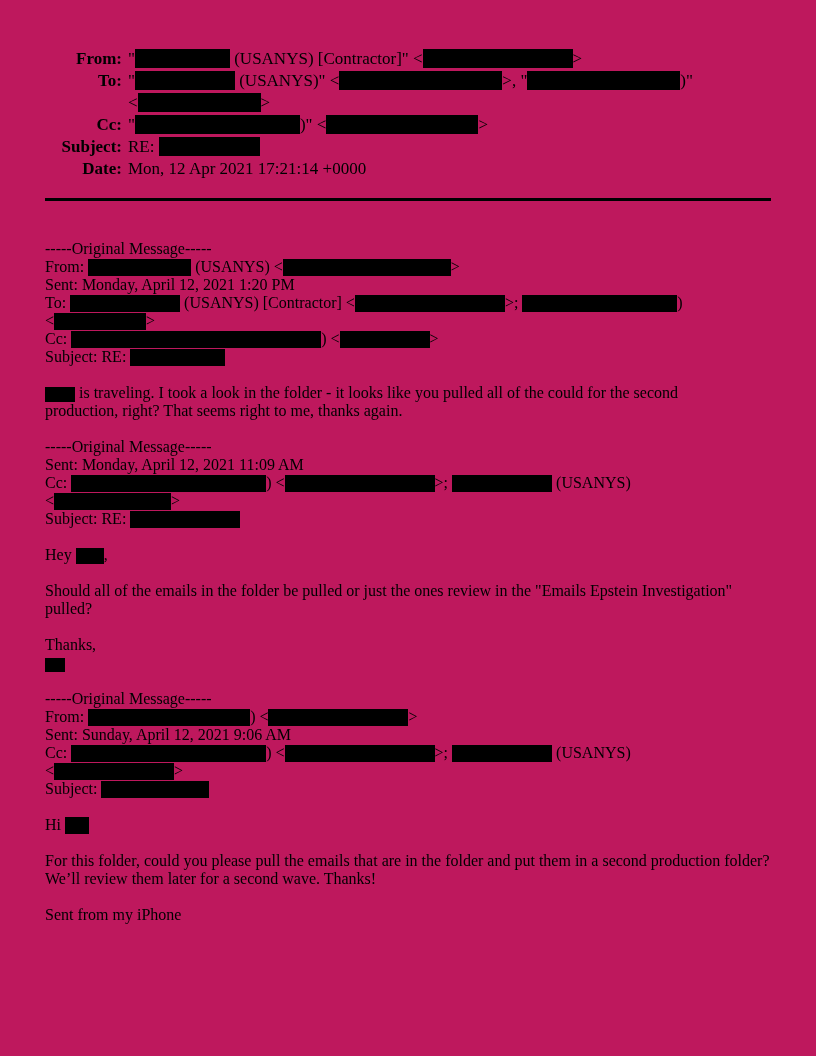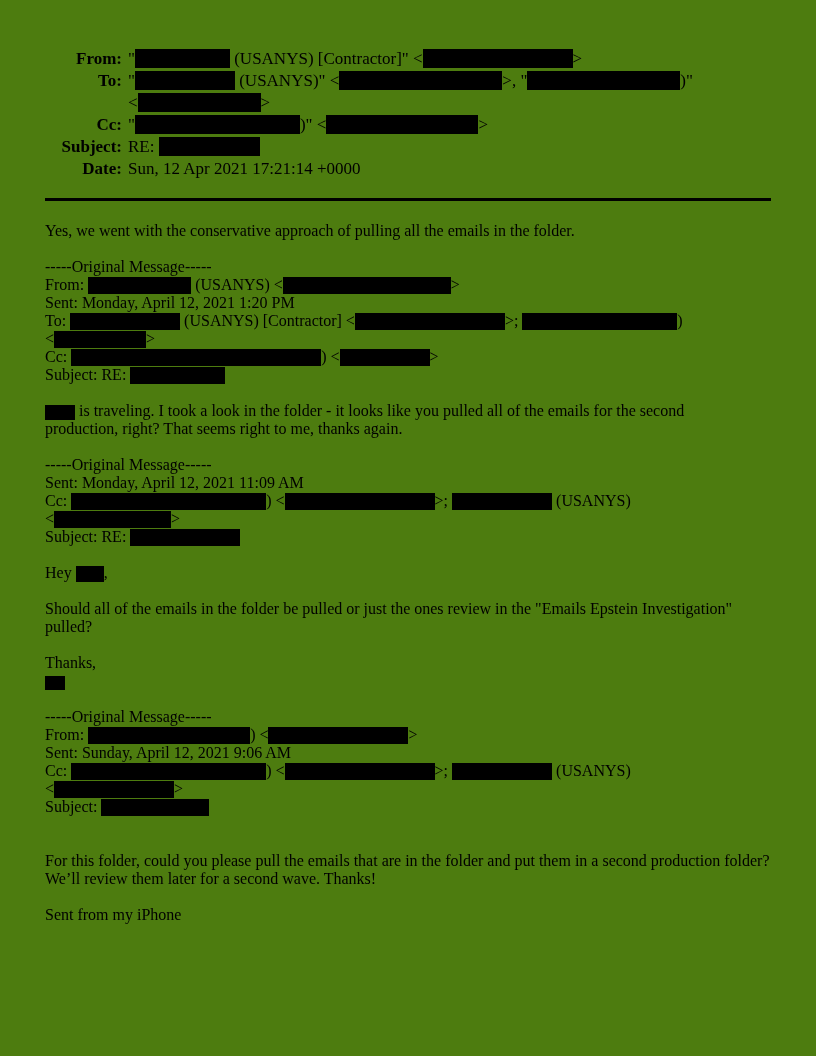--- a/index.html
+++ b/index.html
@@ -1,20 +1,20 @@
 <!DOCTYPE html>
 <html><head>
 <meta charset="utf-8">
 <style>
   html, body { margin: 0; padding: 0; }
   .page {
     position: relative;
     width: 816px;
     height: 1056px;
-    background: #4d7c0f;
+    background: #be185d;
     color: #000000;
     box-sizing: border-box;
     padding: 48px 45px 0 45px;
     overflow: hidden;
     font-family: "Liberation Serif", "DejaVu Serif", serif;
   }
   .email-header { font-size: 17px; line-height: 22px; }
   .hrow { display: flex; }
   .hlabel {
     flex: none;
@@ -70,37 +70,36 @@
       </div>
       <div class="hrow">
         <div class="hlabel">Subject:</div>
         <div class="hvalue">
           <div class="line"><span class="seg">RE: </span><span class="redaction" style="width: 101px; height: 19px; background: rgb(0, 0, 0);"></span></div>
         </div>
       </div>
       <div class="hrow">
         <div class="hlabel">Date:</div>
         <div class="hvalue">
-          <div class="line"><span class="seg">Sun, 12 Apr 2021 17:21:14 +0000</span></div>
+          <div class="line"><span class="seg">Mon, 12 Apr 2021 17:21:14 +0000</span></div>
         </div>
       </div>
     </div>
   <div class="rule"></div>
   <div class="email-body">
-      <div class="line"><span class="seg">Yes, we went with the conservative approach of pulling all the emails in the folder.</span></div>
       <div class="line"></div>
       <div class="line"><span class="seg">-----Original Message-----</span></div>
       <div class="line"><span class="seg">From: </span><span class="redaction" style="width: 103px; height: 17px; background: rgb(0, 0, 0);"></span><span class="seg"> (USANYS) &lt;</span><span class="redaction" style="width: 168px; height: 17px; background: rgb(0, 0, 0);"></span><span class="seg">&gt;</span></div>
       <div class="line"><span class="seg">Sent: Monday, April 12, 2021 1:20 PM</span></div>
       <div class="line"><span class="seg">To: </span><span class="redaction" style="width: 110px; height: 17px; background: rgb(0, 0, 0);"></span><span class="seg"> (USANYS) [Contractor] &lt;</span><span class="redaction" style="width: 150px; height: 17px; background: rgb(0, 0, 0);"></span><span class="seg">&gt;; </span><span class="redaction" style="width: 155px; height: 17px; background: rgb(0, 0, 0);"></span><span class="seg">)</span></div>
       <div class="line"><span class="seg">&lt;</span><span class="redaction" style="width: 92px; height: 17px; background: rgb(0, 0, 0);"></span><span class="seg">&gt;</span></div>
       <div class="line"><span class="seg">Cc: </span><span class="redaction" style="width: 250px; height: 17px; background: rgb(0, 0, 0);"></span><span class="seg">) &lt;</span><span class="redaction" style="width: 90px; height: 17px; background: rgb(0, 0, 0);"></span><span class="seg">&gt;</span></div>
       <div class="line"><span class="seg">Subject: RE: </span><span class="redaction" style="width: 95px; height: 17px; background: rgb(0, 0, 0);"></span></div>
       <div class="line"></div>
-      <div class="line"><span class="redaction" style="width: 30px; height: 15px; background: rgb(0, 0, 0);"></span><span class="seg"> is traveling. I took a look in the folder - it looks like you pulled all of the emails for the second</span></div>
+      <div class="line"><span class="redaction" style="width: 30px; height: 15px; background: rgb(0, 0, 0);"></span><span class="seg"> is traveling. I took a look in the folder - it looks like you pulled all of the could for the second</span></div>
       <div class="line"><span class="seg">production, right? That seems right to me, thanks again.</span></div>
       <div class="line"></div>
       <div class="line"><span class="seg">-----Original Message-----</span></div>
       <div class="line"><span class="seg">Sent: Monday, April 12, 2021 11:09 AM</span></div>
       <div class="line"><span class="seg">Cc: </span><span class="redaction" style="width: 195px; height: 17px; background: rgb(0, 0, 0);"></span><span class="seg">) &lt;</span><span class="redaction" style="width: 150px; height: 17px; background: rgb(0, 0, 0);"></span><span class="seg">&gt;; </span><span class="redaction" style="width: 100px; height: 17px; background: rgb(0, 0, 0);"></span><span class="seg"> (USANYS)</span></div>
       <div class="line"><span class="seg">&lt;</span><span class="redaction" style="width: 117px; height: 17px; background: rgb(0, 0, 0);"></span><span class="seg">&gt;</span></div>
       <div class="line"><span class="seg">Subject: RE: </span><span class="redaction" style="width: 110px; height: 17px; background: rgb(0, 0, 0);"></span></div>
       <div class="line"></div>
       <div class="line"><span class="seg">Hey </span><span class="redaction" style="width: 28px; height: 16px; background: rgb(0, 0, 0);"></span><span class="seg">,</span></div>
       <div class="line"></div>
@@ -110,19 +109,20 @@
       <div class="line"><span class="seg">Thanks,</span></div>
       <div class="line"><span class="redaction" style="width: 20px; height: 14px; background: rgb(0, 0, 0);"></span></div>
       <div class="line"></div>
       <div class="line"><span class="seg">-----Original Message-----</span></div>
       <div class="line"><span class="seg">From: </span><span class="redaction" style="width: 162px; height: 17px; background: rgb(0, 0, 0);"></span><span class="seg">) &lt;</span><span class="redaction" style="width: 140px; height: 17px; background: rgb(0, 0, 0);"></span><span class="seg">&gt;</span></div>
       <div class="line"><span class="seg">Sent: Sunday, April 12, 2021 9:06 AM</span></div>
       <div class="line"><span class="seg">Cc: </span><span class="redaction" style="width: 195px; height: 17px; background: rgb(0, 0, 0);"></span><span class="seg">) &lt;</span><span class="redaction" style="width: 150px; height: 17px; background: rgb(0, 0, 0);"></span><span class="seg">&gt;; </span><span class="redaction" style="width: 100px; height: 17px; background: rgb(0, 0, 0);"></span><span class="seg"> (USANYS)</span></div>
       <div class="line"><span class="seg">&lt;</span><span class="redaction" style="width: 120px; height: 17px; background: rgb(0, 0, 0);"></span><span class="seg">&gt;</span></div>
       <div class="line"><span class="seg">Subject: </span><span class="redaction" style="width: 108px; height: 17px; background: rgb(0, 0, 0);"></span></div>
       <div class="line"></div>
+      <div class="line"><span class="seg">Hi </span><span class="redaction" style="width: 24px; height: 17px; background: rgb(0, 0, 0);"></span></div>
       <div class="line"></div>
       <div class="line"><span class="seg">For this folder, could you please pull the emails that are in the folder and put them in a second production folder?</span></div>
       <div class="line"><span class="seg">We’ll review them later for a second wave. Thanks!</span></div>
       <div class="line"></div>
       <div class="line"><span class="seg">Sent from my iPhone</span></div>
     </div>
 </div>
 
 </body></html>

